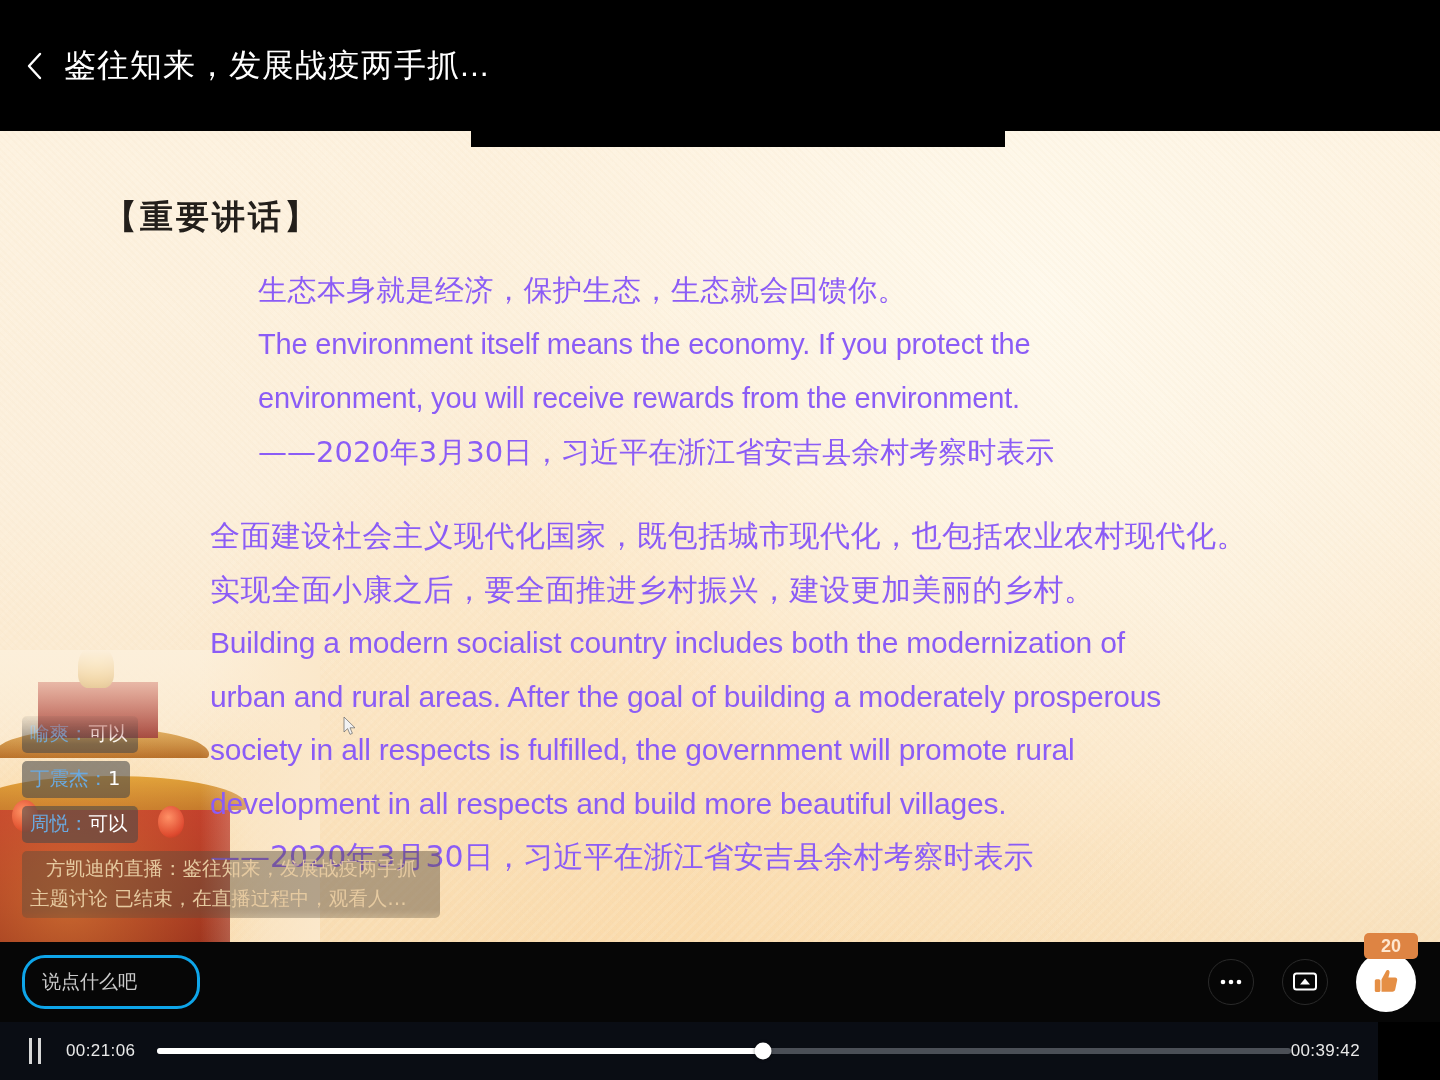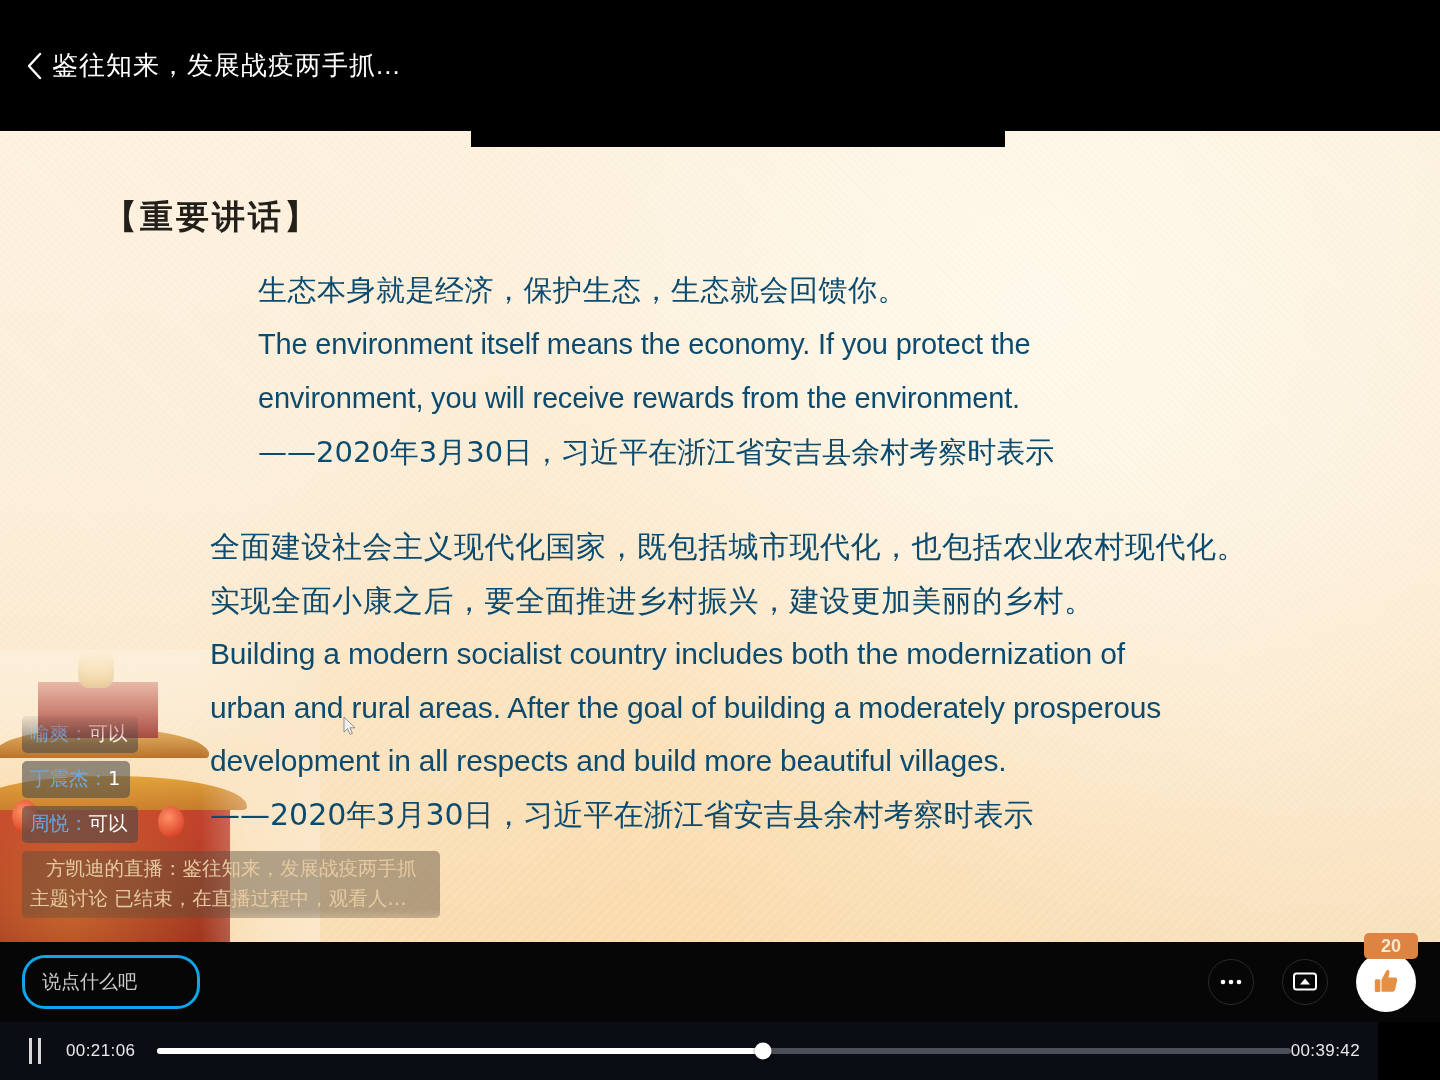--- a/index.html
+++ b/index.html
@@ -26,22 +26,23 @@
     z-index: 30;
   }
   .back-chev {
     width: 34px; height: 34px;
     display: flex; align-items: center; justify-content: center;
     cursor: pointer;
   }
   .back-chev svg { display:block; }
   .header-title {
     color: #ffffff;
-    font-size: 26px;
+    font-size: 32px;
     letter-spacing: 1px;
+    margin-left: 12px;
     white-space: nowrap;
     font-weight: 400;
   }
 
   
   .notch {
     position: absolute;
     top: 131px; left: 471px;
     width: 534px; height: 16px;
     background: #000;
@@ -136,25 +137,25 @@
     color: #231f1b;
     letter-spacing: 3px;
   }
   .quote-block-1 {
     position: absolute;
     left: 258px; top: 132px;
     width: 1030px;
   }
   .quote-block-2 {
     position: absolute;
-    left: 210px; top: 389px;
+    left: 210px; top: 378px;
     width: 1070px;
   }
   .q-line {
-    color: #0c4a6e;
+    color: #8b5cf6;
     font-size: 29px;
     line-height: 54px;
     white-space: nowrap;
     font-weight: 400;
   }
   .q-line.cn { font-family: "DejaVu Sans", sans-serif; letter-spacing: .5px; }
   .q-line.en { font-family: "Liberation Sans", sans-serif; letter-spacing: -.2px; }
   .q-line.src { font-family: "DejaVu Sans", sans-serif; }
   .quote-block-2 .q-line { font-size: 30px; line-height: 53.5px; }
 
@@ -349,20 +350,21 @@
       <div class="q-line en">The environment itself means the economy. If you protect the</div>
       <div class="q-line en">environment, you will receive rewards from the environment.</div>
       <div class="q-line src">——2020年3月30日，习近平在浙江省安吉县余村考察时表示</div>
     </div>
 
     <div class="quote-block-2">
       <div class="q-line cn">全面建设社会主义现代化国家，既包括城市现代化，也包括农业农村现代化。</div>
       <div class="q-line cn">实现全面小康之后，要全面推进乡村振兴，建设更加美丽的乡村。</div>
       <div class="q-line en">Building a modern socialist country includes both the modernization of</div>
       <div class="q-line en">urban and rural areas. After the goal of building a moderately prosperous</div>
+      <div class="q-line en">society in all respects is fulfilled, the government will promote rural</div>
       <div class="q-line en">development in all respects and build more beautiful villages.</div>
       <div class="q-line src">——2020年3月30日，习近平在浙江省安吉县余村考察时表示</div>
     </div>
 
     <svg class="cursor" viewBox="0 0 14 20">
       <path d="M1,1 L1,16 L4.6,12.6 L7,18.4 L9.4,17.3 L7,11.8 L12,11.8 Z" fill="#f2f2f2" stroke="#666" stroke-width="0.7"></path>
     </svg>
 
     <div class="chat-layer">
       <div class="chat-msg">

